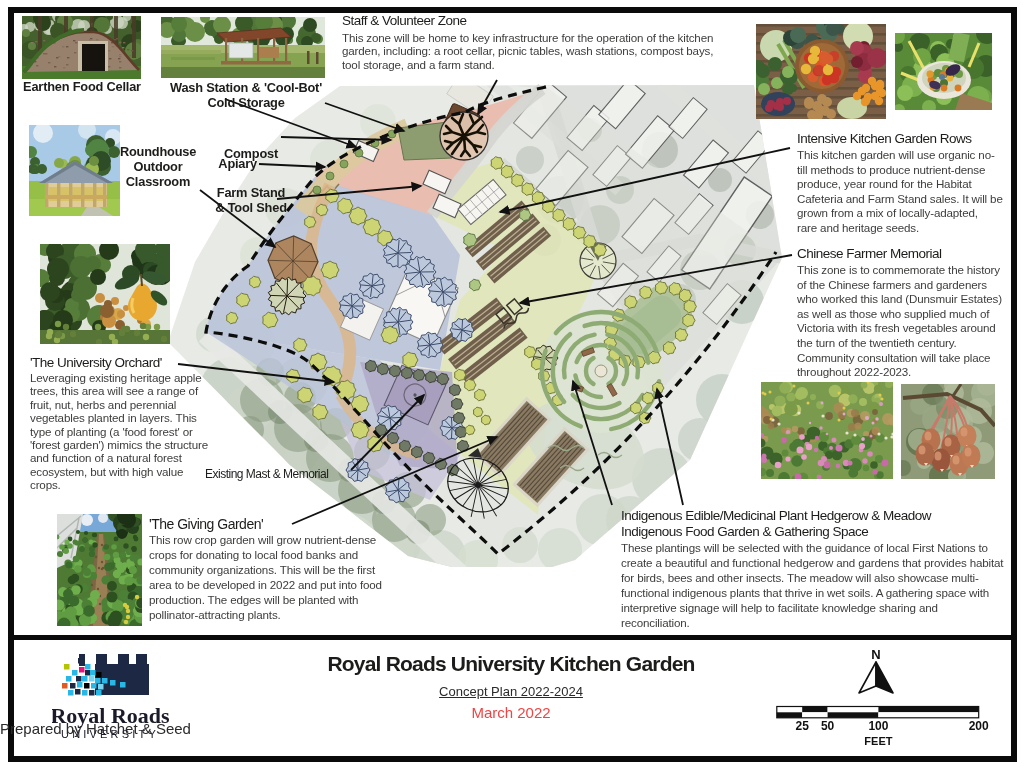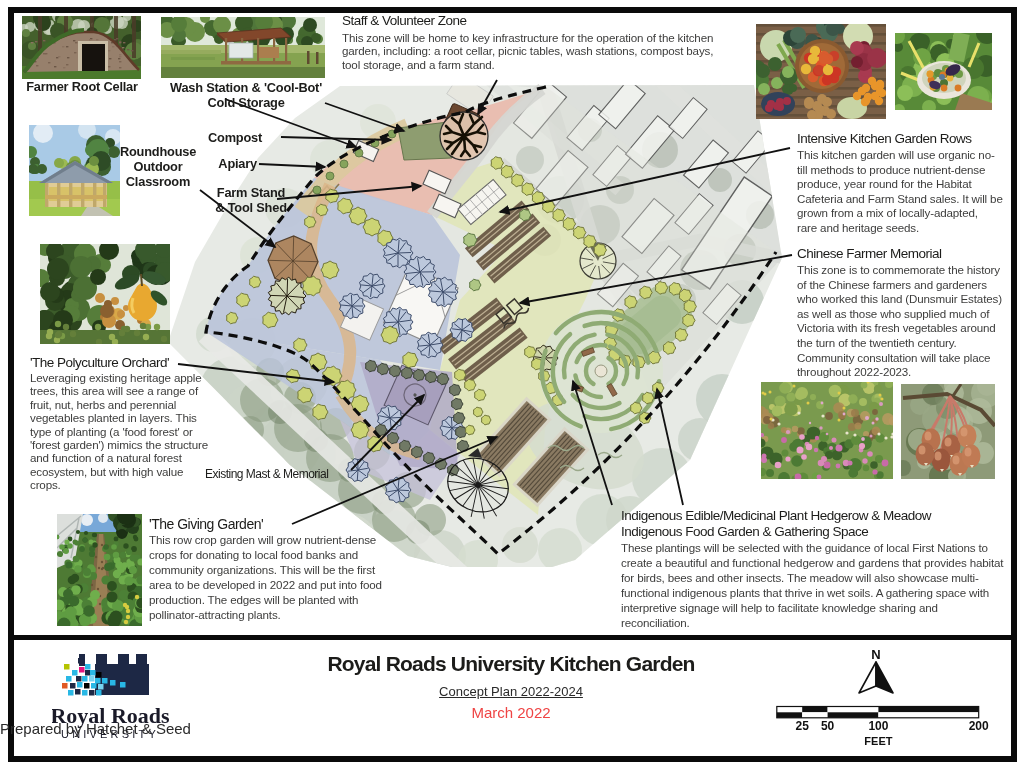--- a/index.html
+++ b/index.html
@@ -1547,28 +1547,28 @@
       <text x="52.2" y="90" font-size="12" font-weight="bold" fill="#111" font-family="Liberation Sans,sans-serif" text-anchor="middle">25</text>
       <text x="77.6" y="90" font-size="12" font-weight="bold" fill="#111" font-family="Liberation Sans,sans-serif" text-anchor="middle">50</text>
       <text x="128.4" y="90" font-size="12" font-weight="bold" fill="#111" font-family="Liberation Sans,sans-serif" text-anchor="middle">100</text>
       <text x="228.7" y="90" font-size="12" font-weight="bold" fill="#111" font-family="Liberation Sans,sans-serif" text-anchor="middle">200</text>
       <text x="128.4" y="105" font-size="11" font-weight="bold" fill="#111" font-family="Liberation Sans,sans-serif" text-anchor="middle">FEET</text>
     </svg></div>
 
 <div class="hd" style="left:342px;top:13px;">Staff &amp; Volunteer Zone</div>
 <div class="bd" style="left:342px;top:31px;line-height:13.4px;">This zone will be home to key infrastructure for the operation of the kitchen<br>garden, including: a root cellar, picnic tables, wash stations, compost bays,<br>tool storage, and a farm stand.</div>
 
-<div class="cap" style="left:12px;top:79px;width:140px;">Farmer Root Cellar</div>
+<div class="cap" style="left:12px;top:79px;width:140px;">Earthen Food Cellar</div>
 <div class="cap" style="left:146px;top:80px;width:200px;">Wash Station &amp; 'Cool-Bot'<br>Cold Storage</div>
 <div class="cap" style="left:116px;top:144px;width:84px;">Roundhouse<br>Outdoor<br>Classroom</div>
-<div class="cap" style="left:208px;top:130px;width:70px;text-align:left;">Compost</div>
+<div class="cap" style="left:208px;top:146px;width:70px;text-align:right;">Compost</div>
 <div class="cap" style="left:187px;top:156px;width:70px;text-align:right;">Apiary</div>
 <div class="cap" style="left:210px;top:185px;width:82px;">Farm Stand<br>&amp; Tool Shed</div>
 
-<div class="hd" style="left:30px;top:355px;">'The Polyculture Orchard'</div>
+<div class="hd" style="left:30px;top:355px;">'The University Orchard'</div>
 <div class="bd" style="left:30px;top:371px;line-height:13.4px;">Leveraging existing heritage apple<br>trees, this area will see a range of<br>fruit, nut, herbs and perennial<br>vegetables planted in layers. This<br>type of planting (a 'food forest' or<br>'forest garden') mimics the structure<br>and function of a natural forest<br>ecosystem, but with high value<br>crops.</div>
 
 <div class="hd" style="left:205px;top:466px;font-size:12px;">Existing Mast &amp; Memorial</div>
 
 <div class="hd" style="left:149px;top:516px;font-size:14px;">'The Giving Garden'</div>
 <div class="bd" style="left:149px;top:533px;line-height:14.9px;">This row crop garden will grow nutrient-dense<br>crops for donating to local food banks and<br>community organizations. This will be the first<br>area to be developed in 2022 and put into food<br>production. The edges will be planted with<br>pollinator-attracting plants.</div>
 
 <div class="hd" style="left:797px;top:131px;">Intensive Kitchen Garden Rows</div>
 <div class="bd" style="left:797px;top:148px;line-height:14.6px;">This kitchen garden will use organic no-<br>till methods to produce nutrient-dense<br>produce, year round for the Habitat<br>Cafeteria and Farm Stand sales. It will be<br>grown from a mix of locally-adapted,<br>rare and heritage seeds.</div>
 

